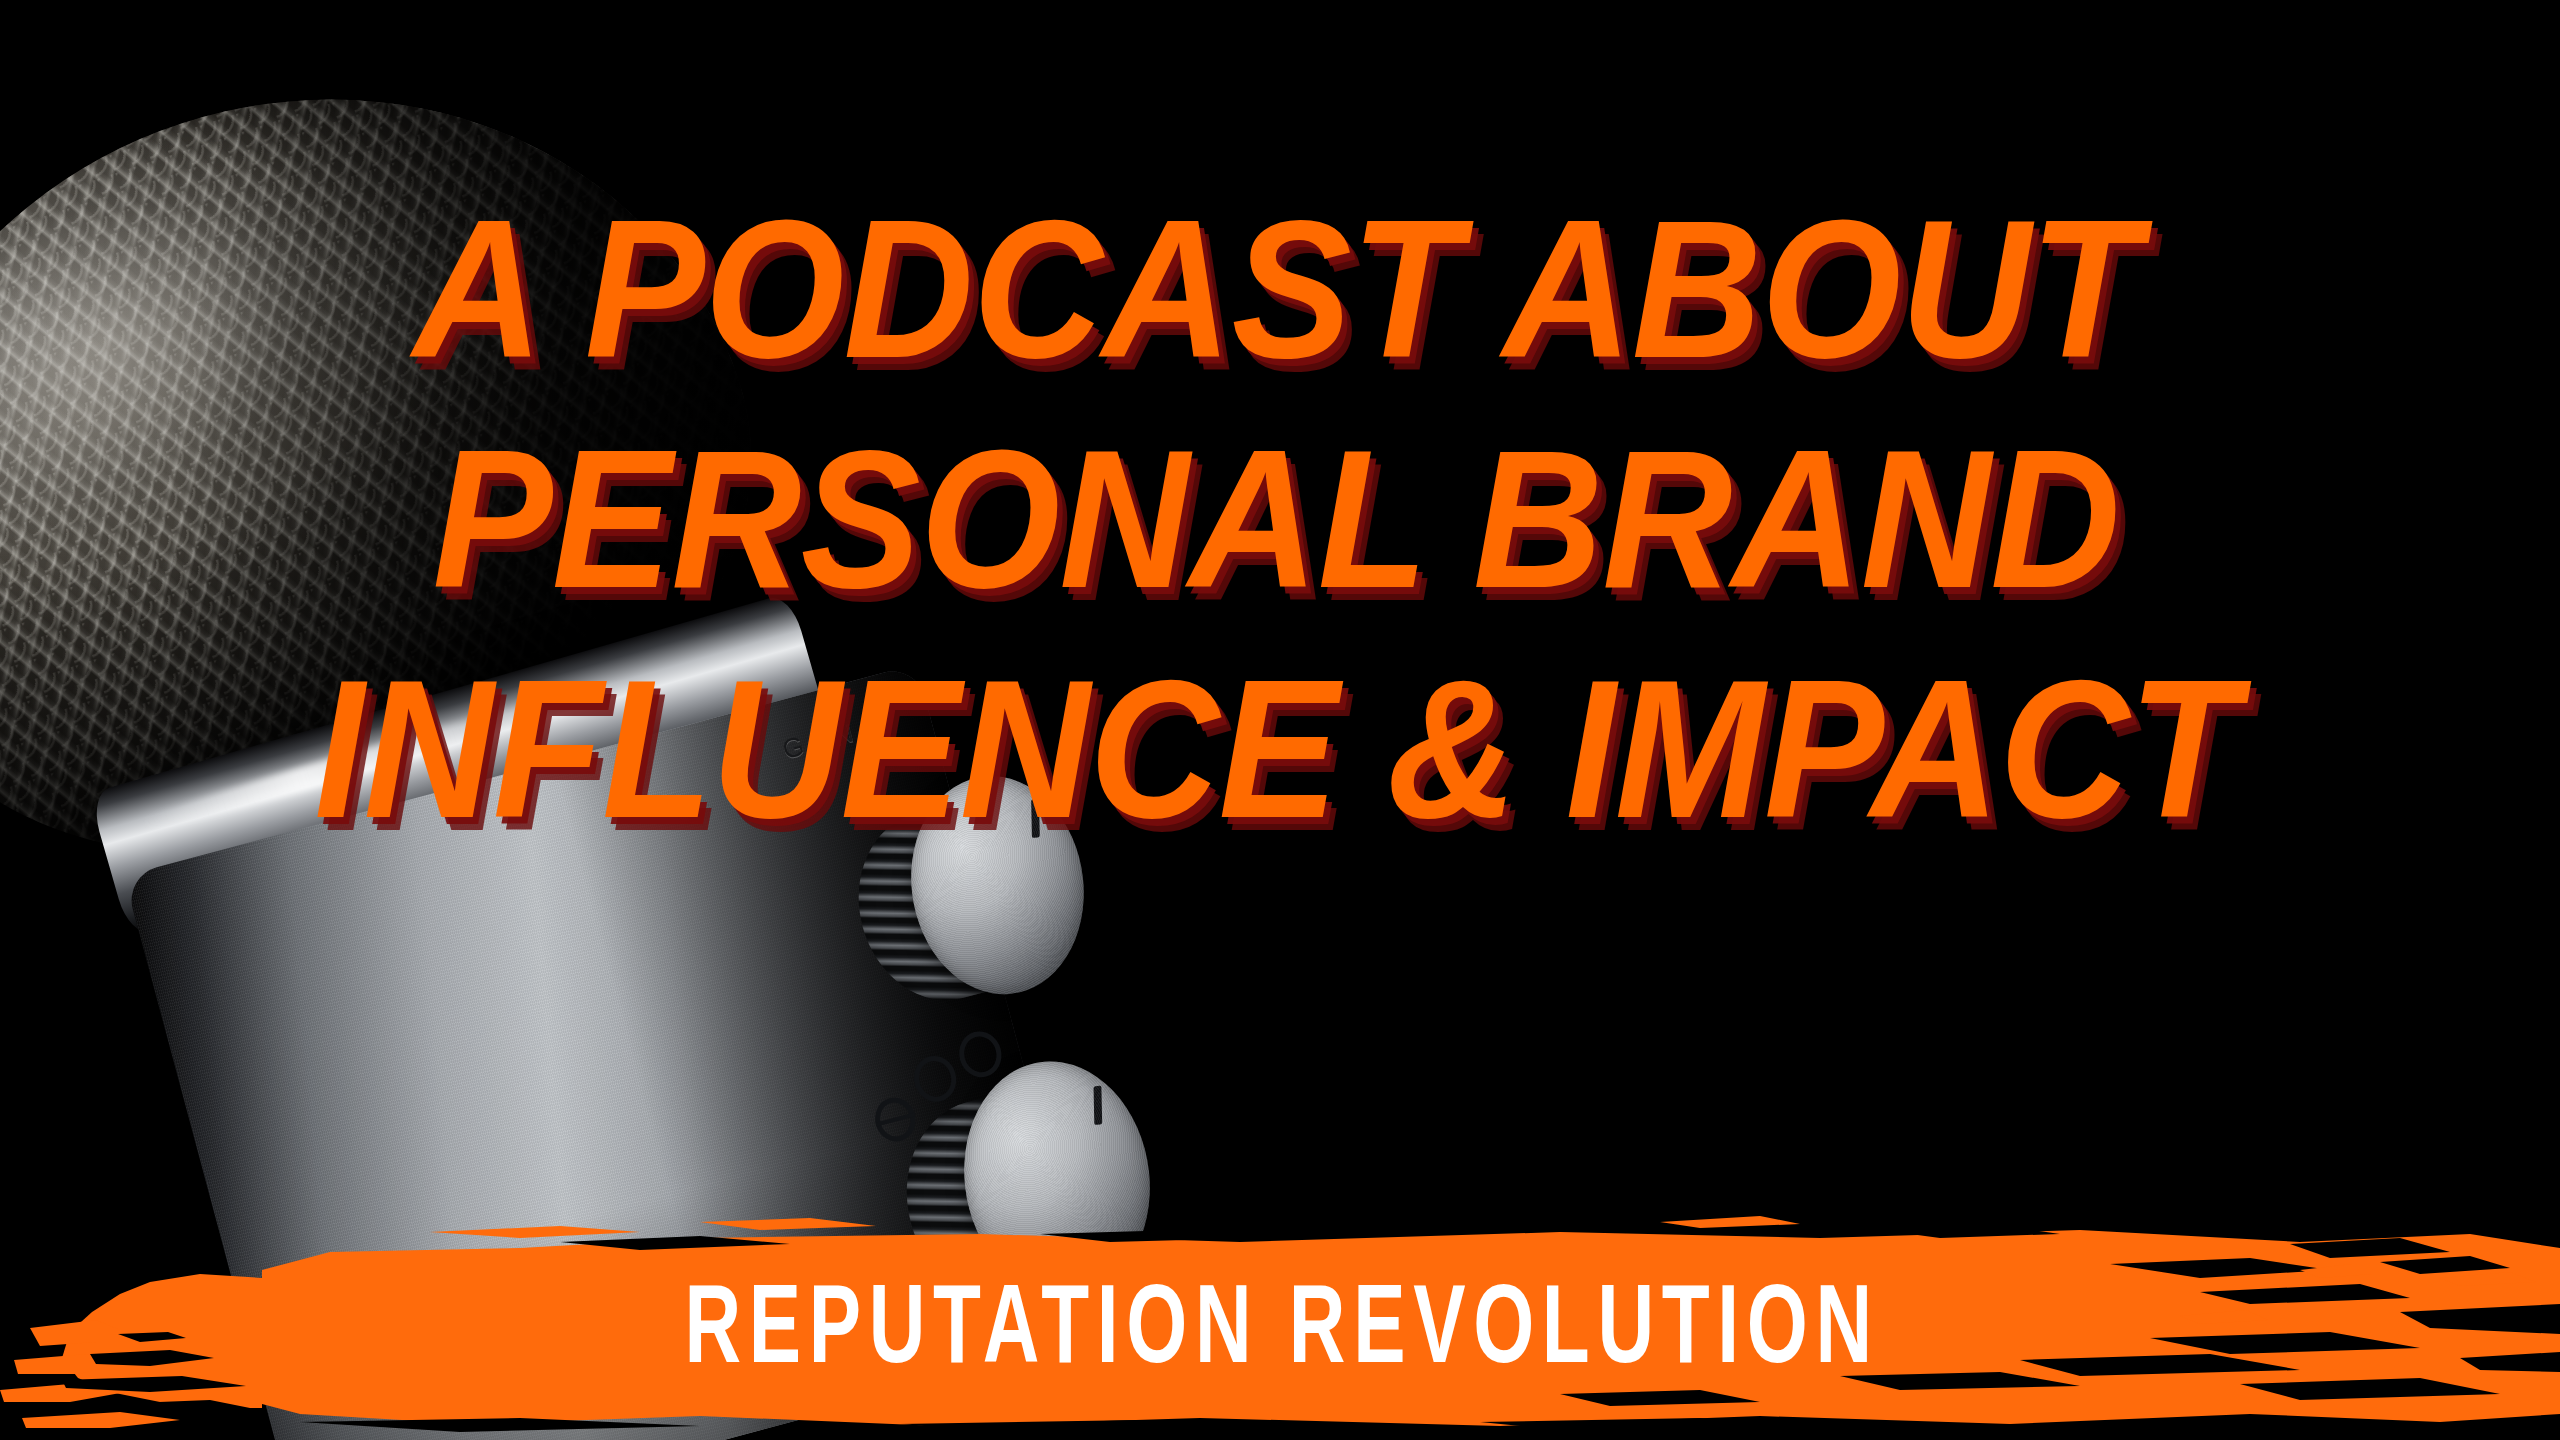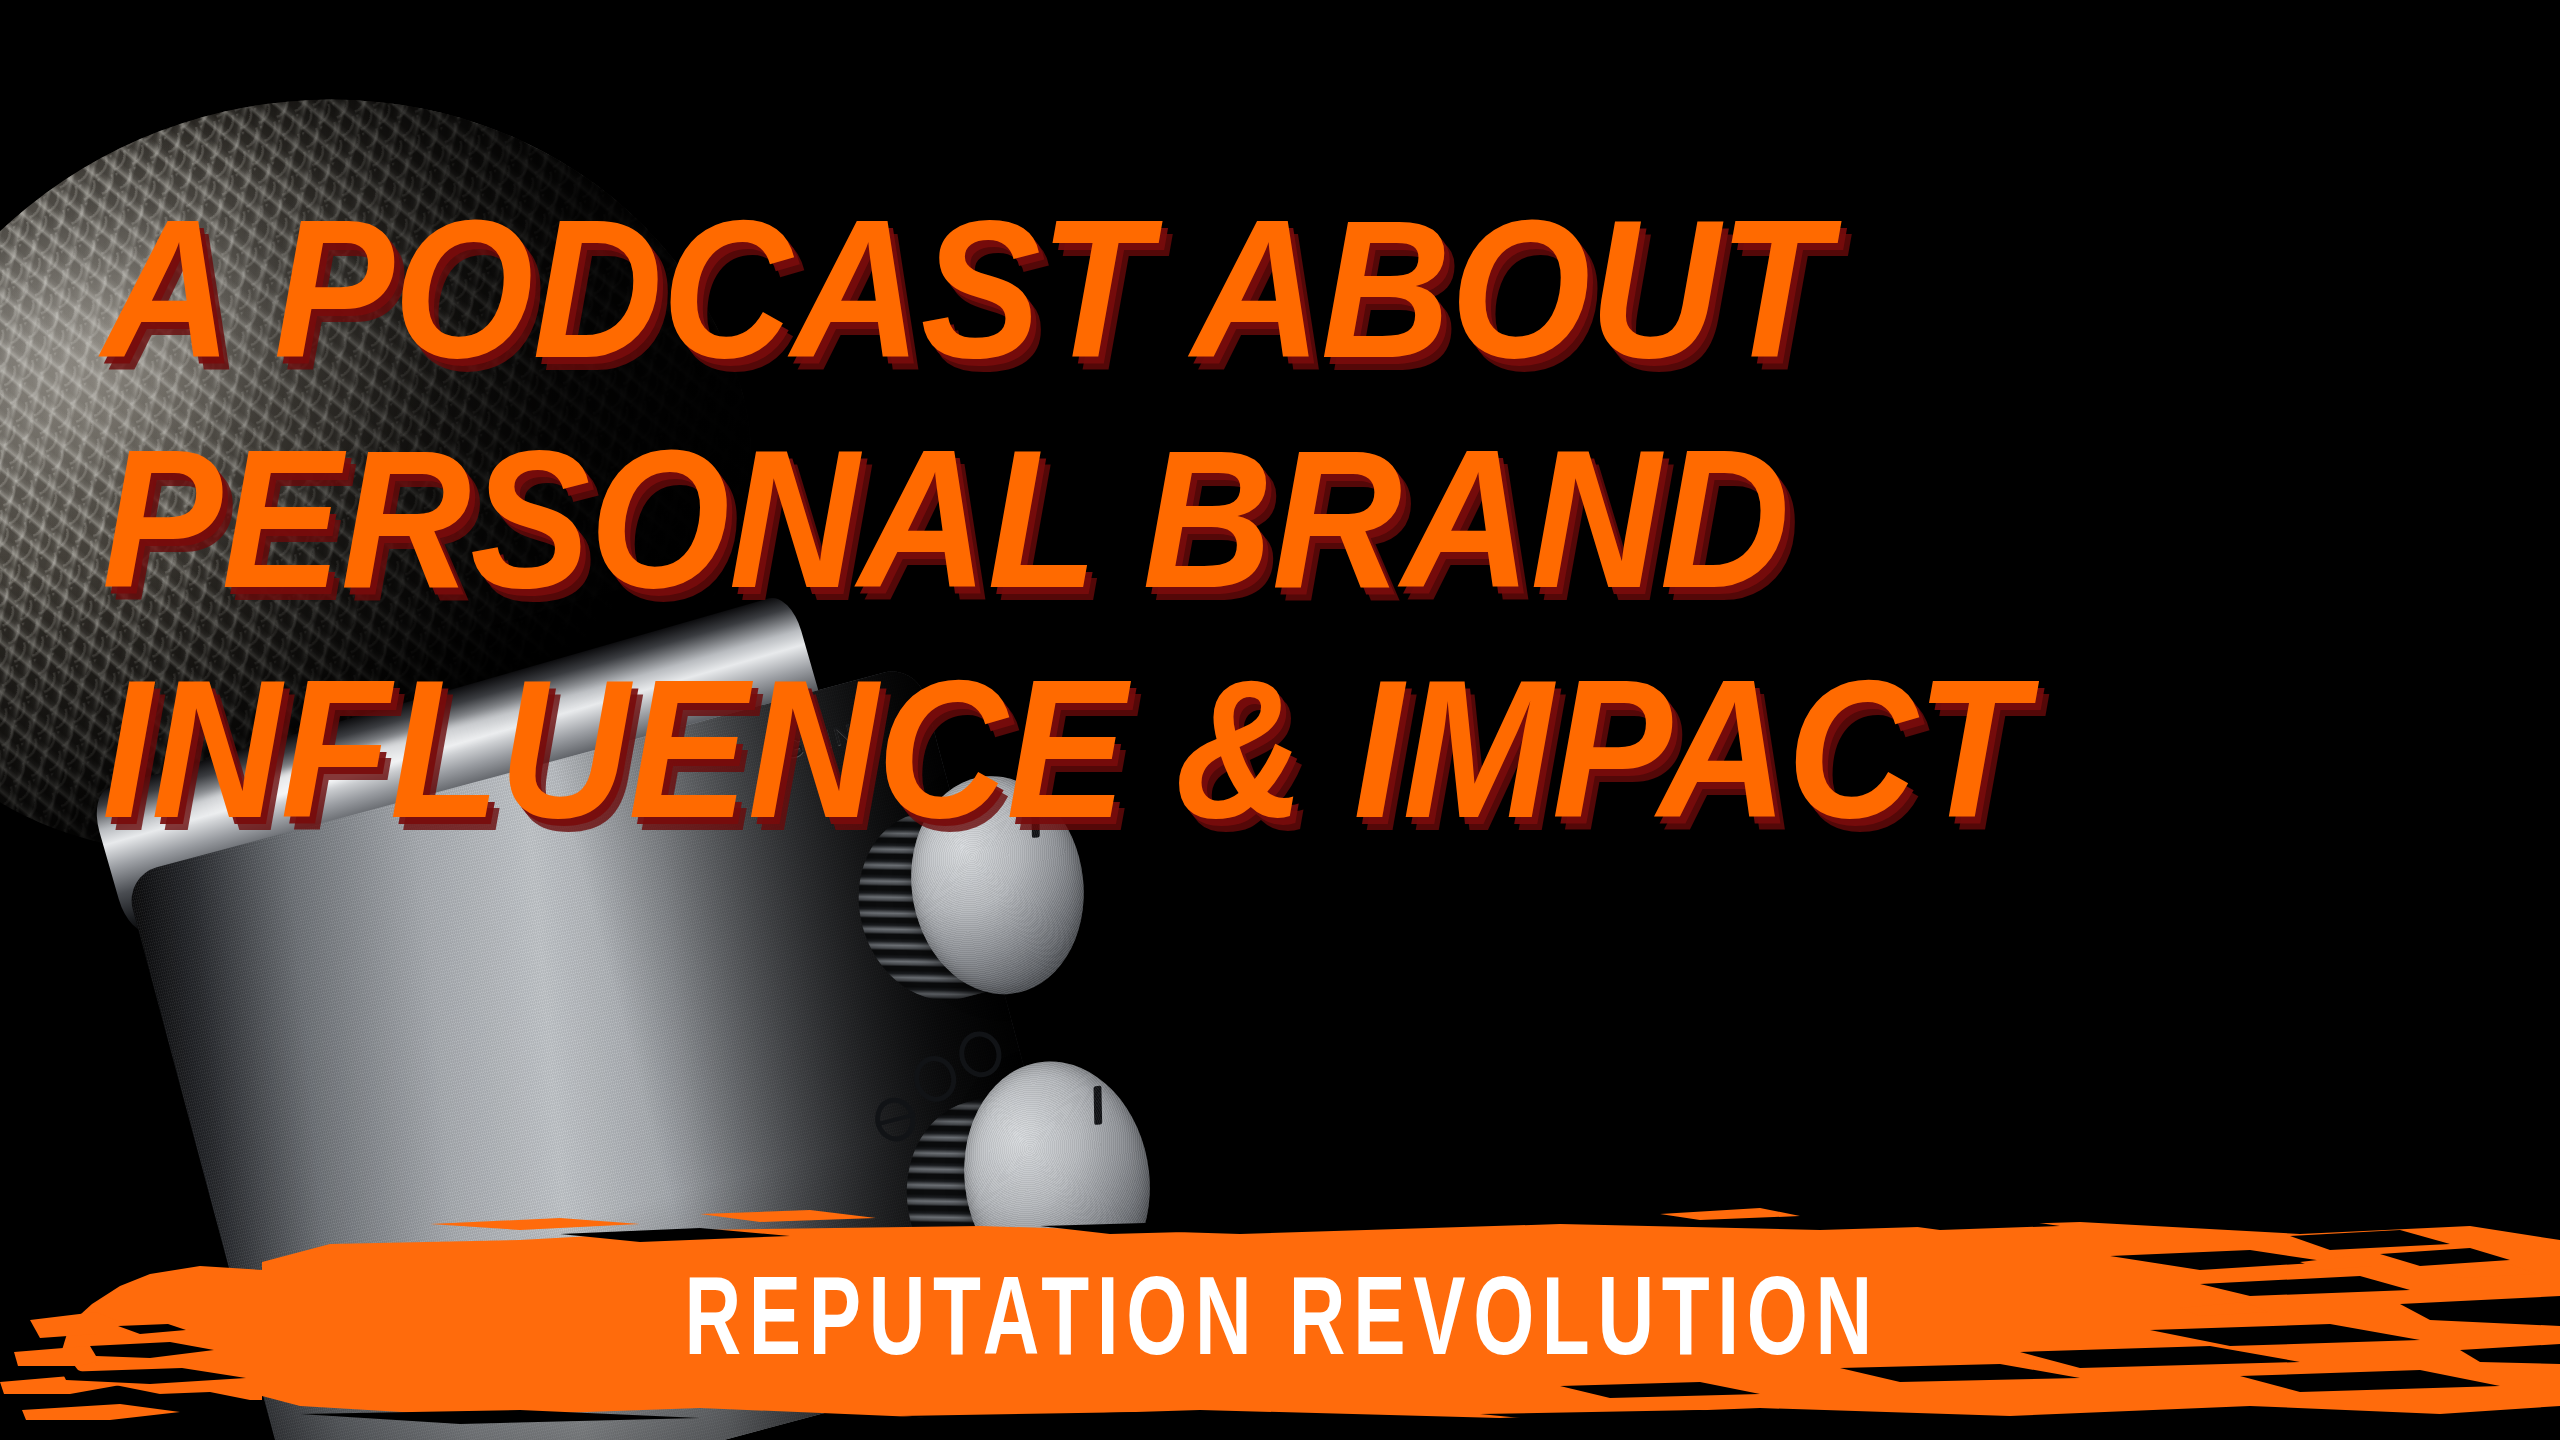--- a/index.html
+++ b/index.html
@@ -260,21 +260,21 @@
   .pi-2 { width: 32px; height: 36px; left: 48px; top: 14px; }
   .pi-3 { width: 32px; height: 36px; left: 98px; top: 2px; }
 
   
   .title-block {
     position: absolute;
     left: 0;
     right: 0;
     top: 196px;
     z-index: 20;
-    text-align: left;
+    text-align: center;
     padding-right: 8px;
   }
   .title-line {
     display: block;
     color: #ff6a00;
     font-family: "Liberation Sans Narrow", "Liberation Sans", sans-serif;
     font-weight: 700;
     font-style: italic;
     font-size: 196px;
     line-height: 0.96;
@@ -287,21 +287,21 @@
   }
   .tl-1 { margin-bottom: 42px; }
   .tl-2 { margin-bottom: 42px; }
   .tl-3 { margin-bottom: 0; }
 
   
   .banner {
     position: absolute;
     left: 0;
     right: 0;
-    bottom: 8px;
+    bottom: 0;
     height: 232px;
     z-index: 30;
   }
   .banner svg {
     position: absolute;
     left: 0;
     top: 0;
     width: 100%;
     height: 100%;
     display: block;

